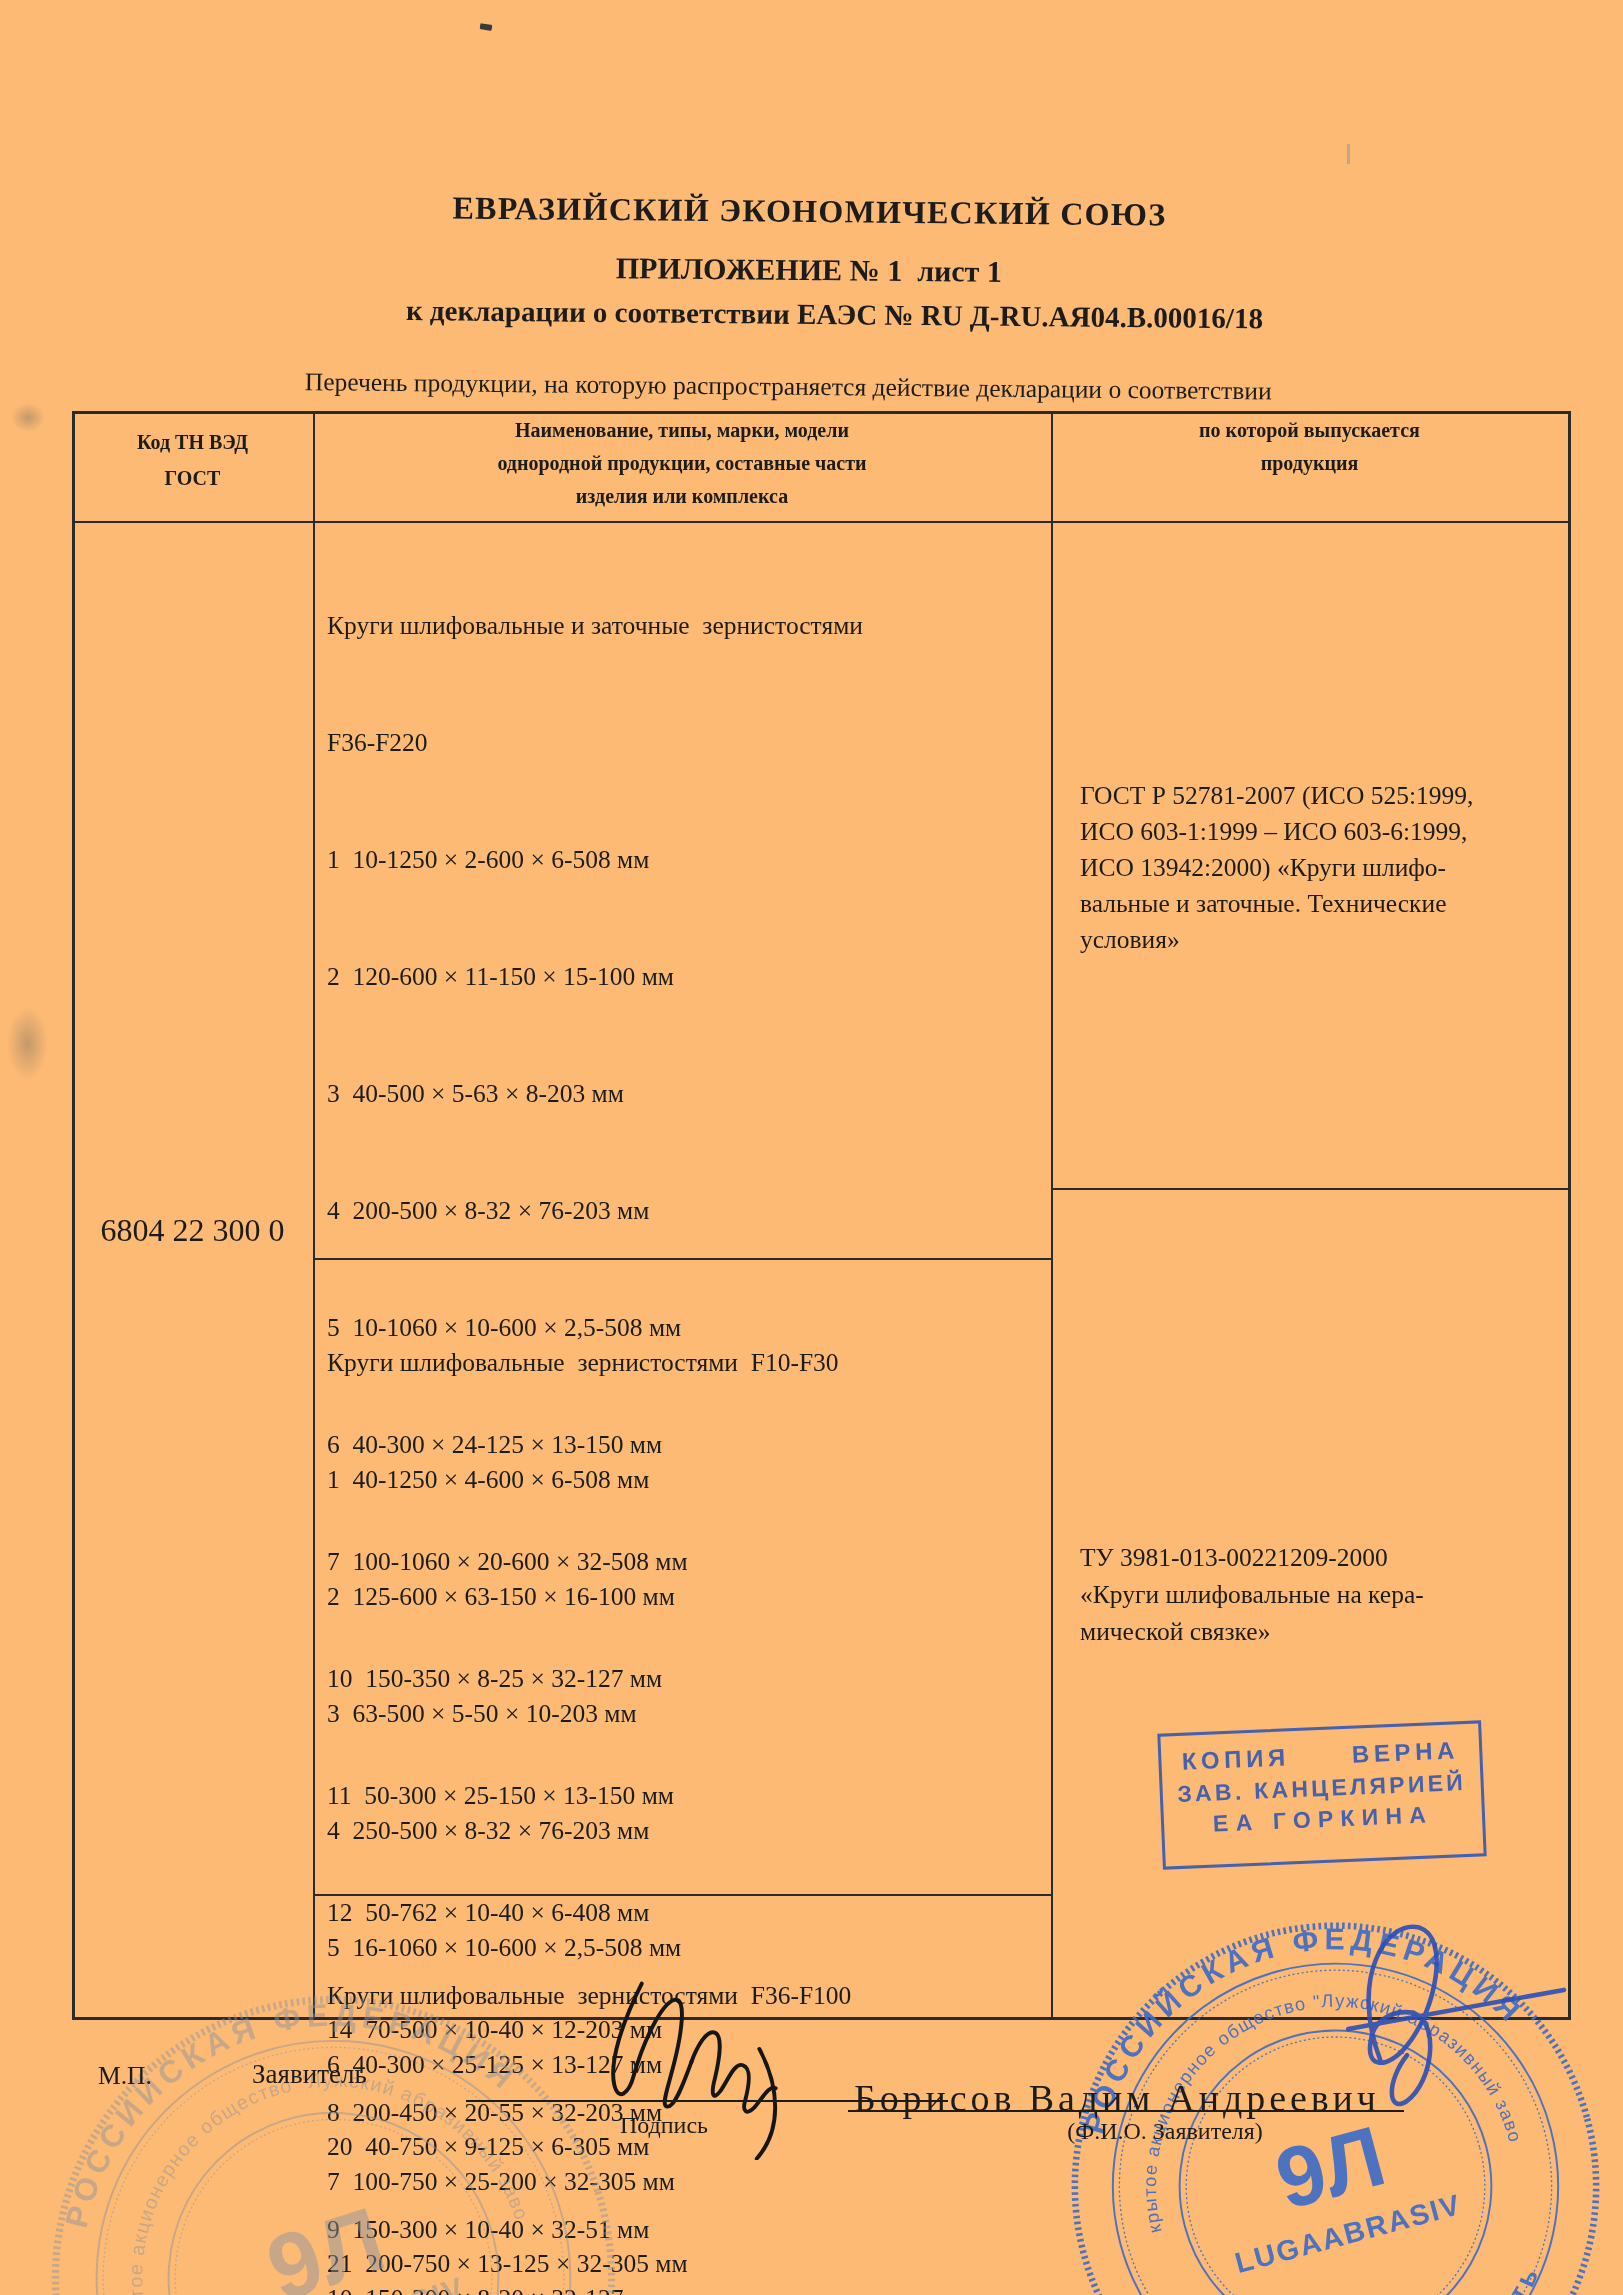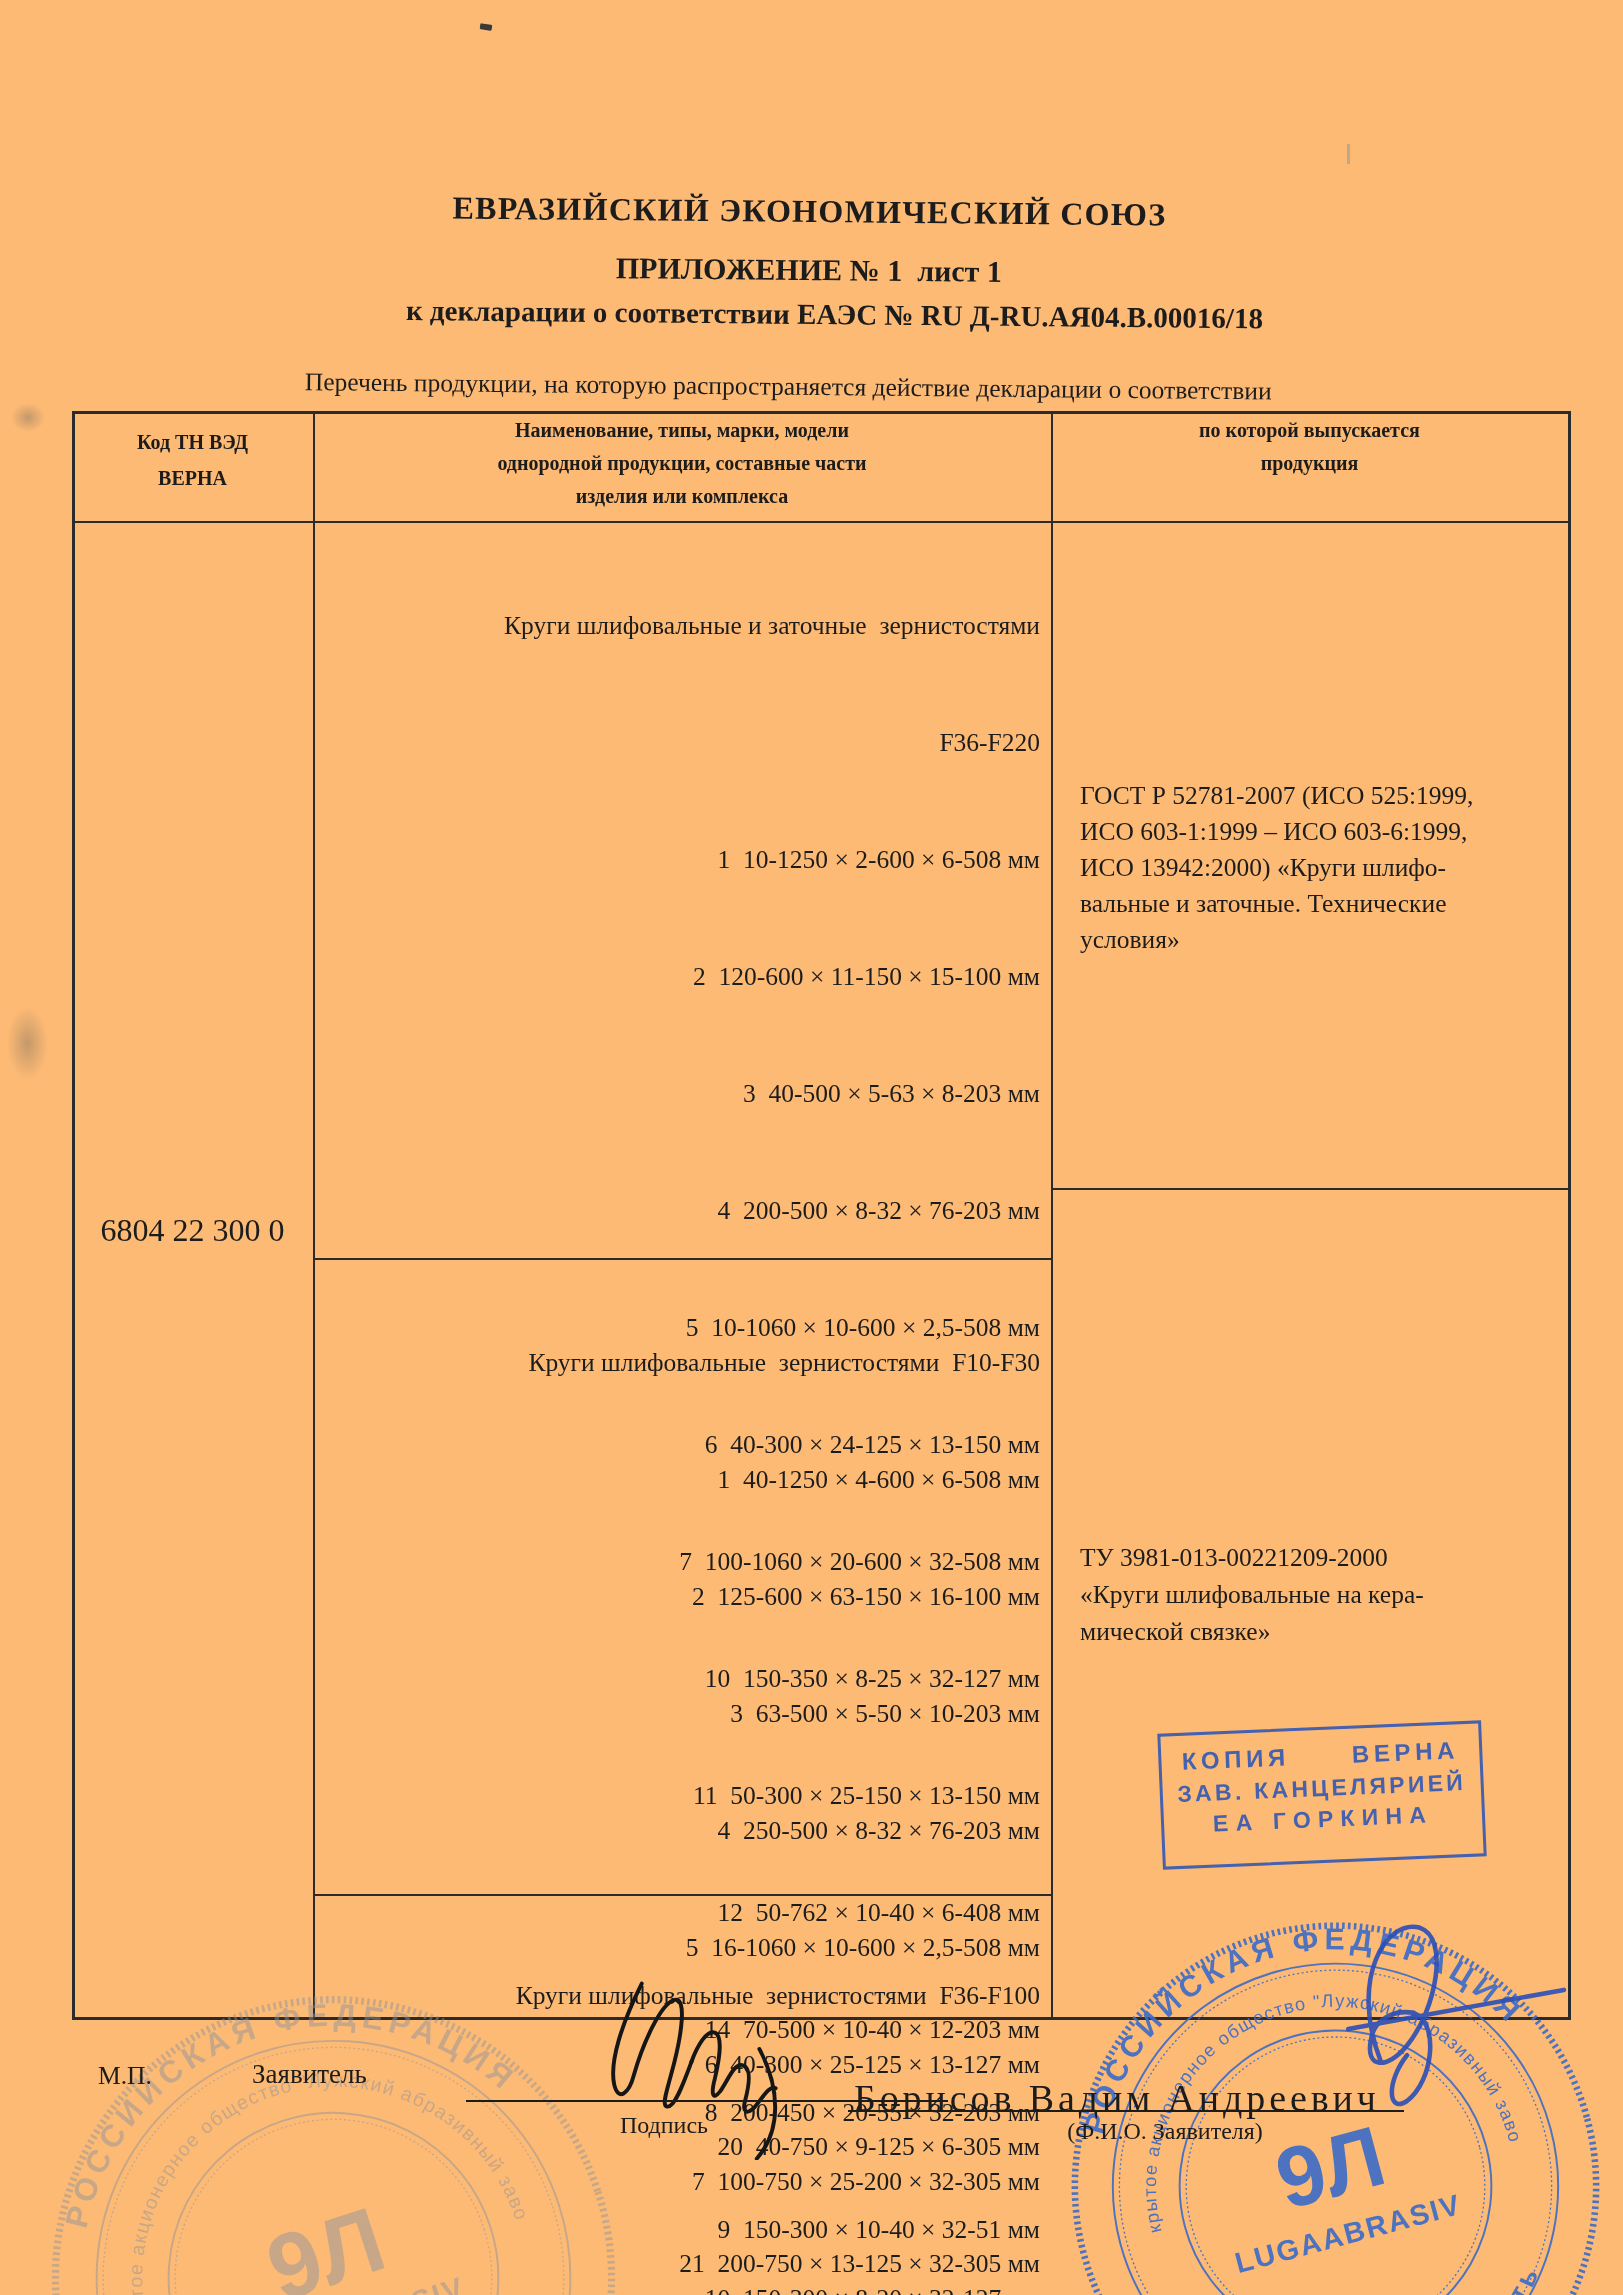--- a/index.html
+++ b/index.html
@@ -14,21 +14,21 @@
   .caption{position:absolute;left:0;top:372px;width:1584px;text-align:center;font-size:25.5px;}
   
   .ln{position:absolute;background:#2b2b2b;}
   
   .hcell{position:absolute;text-align:center;font-weight:bold;font-size:20px;line-height:33px;}
   
   .pblock{position:absolute;left:327px;width:713px;font-size:25.5px;white-space:pre-wrap;}
   .block-a{top:528px;line-height:39px;}
   .block-b{top:1265px;line-height:39px;}
   .block-c{top:1898px;line-height:39px;}
-  .pl{white-space:pre-wrap;text-align:right;}
+  .pl{white-space:pre-wrap;}
   .code{position:absolute;left:72px;top:1212px;width:241px;text-align:center;font-size:32px;}
   .docref{position:absolute;left:1080px;width:484px;font-size:25.5px;}
   .doc1{top:778px;line-height:36px;}
   .doc2{top:1539px;line-height:37px;}
   
   #copystamp{position:absolute;left:1160px;top:1727px;width:318px;height:130px;border:3.3px solid #2d55b5;
              transform:rotate(-2.4deg);color:#2d55b5;text-align:center;opacity:.88;
              font-family:"Liberation Sans","DejaVu Sans",sans-serif;font-weight:bold;}
   #copystamp .cs1{margin-top:11.8px;font-size:24px;letter-spacing:4.6px;word-spacing:51px;}
   #copystamp .cs2{font-size:23px;letter-spacing:3.3px;margin-top:5.2px;}
@@ -73,21 +73,21 @@
   <div class="ln" style="left:1568px;top:411px;width:2.6px;height:1609px;"></div>
   <div class="ln" style="left:72px;top:521px;width:1499px;height:2px;"></div>
   <div class="ln" style="left:313px;top:411px;width:2px;height:1609px;"></div>
   <div class="ln" style="left:1051px;top:411px;width:2px;height:1609px;"></div>
   <div class="ln" style="left:313px;top:1258px;width:738px;height:2px;"></div>
   <div class="ln" style="left:313px;top:1894px;width:738px;height:2px;"></div>
   <div class="ln" style="left:1051px;top:1188px;width:517px;height:2px;"></div>
 
   <div class="hcell" style="left:72px;top:424px;width:241px;line-height:36px;">
     <div>Код ТН ВЭД</div>
-    <div>ВЕРНА</div>
+    <div>ГОСТ</div>
   </div>
   <div class="hcell" style="left:313px;top:414px;width:738px;">
     <div>Наименование, типы, марки, модели</div>
     <div>однородной продукции, составные части</div>
     <div>изделия или комплекса</div>
   </div>
   <div class="hcell" style="left:1051px;top:414px;width:517px;">
     <div>по которой выпускается</div>
     <div>продукция</div>
   </div>

